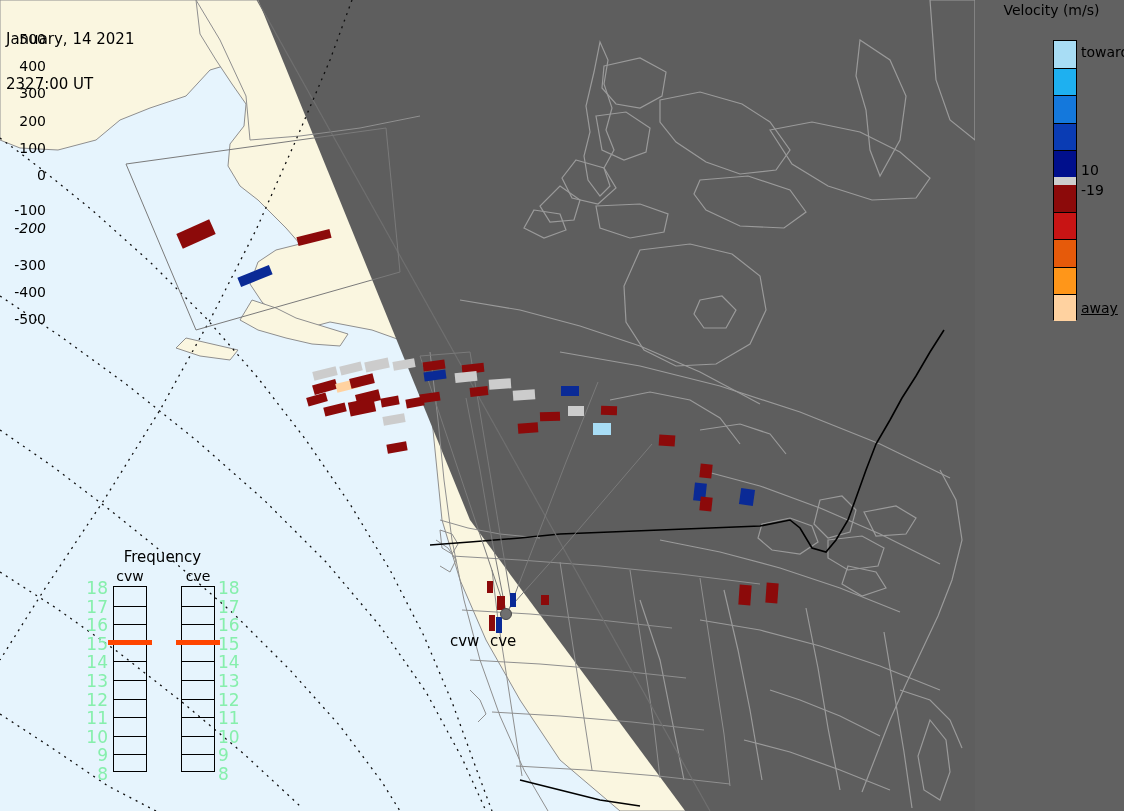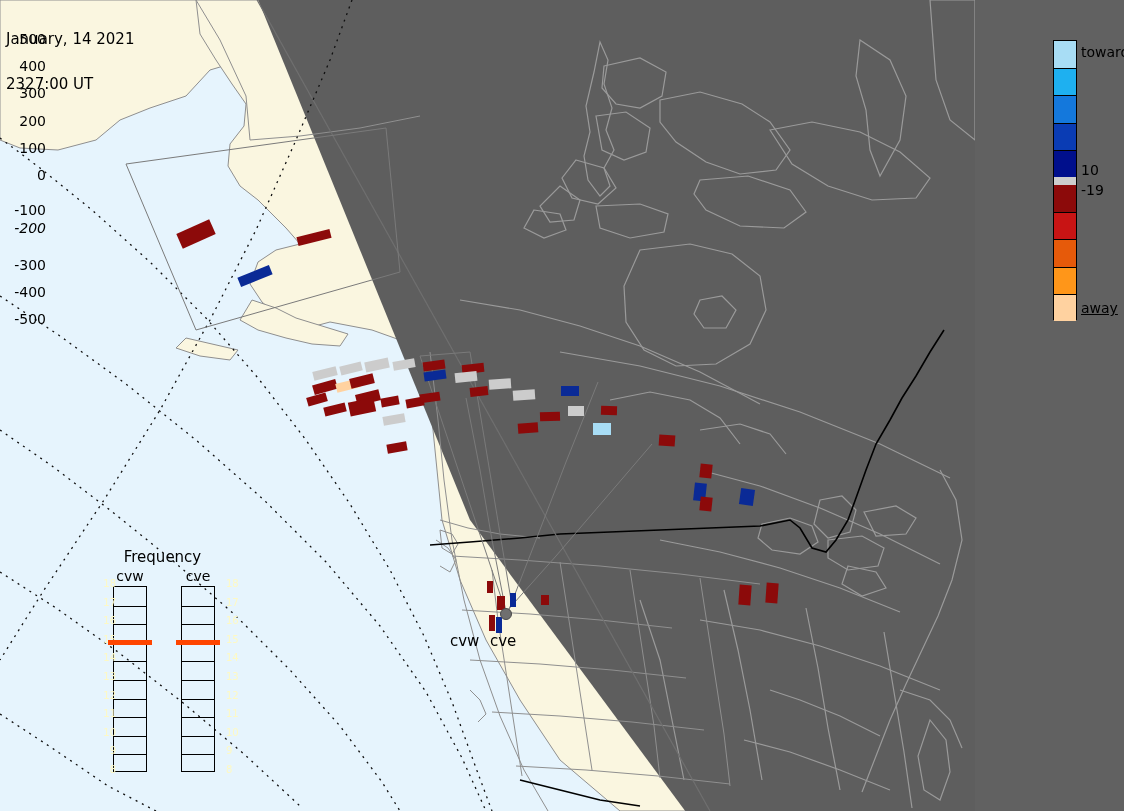--- a/index.html
+++ b/index.html
@@ -24,21 +24,21 @@
   .cb-tick{position:absolute;right:1078px;color:#000;font-size:14px;text-align:right;white-space:nowrap;}
   .cb-side{position:absolute;left:1081px;color:#000;font-size:14px;white-space:nowrap;}
 
   
   #freq{position:absolute;left:90px;top:548px;width:145px;height:250px;}
   #freq-title{position:absolute;left:0;top:0;width:145px;text-align:center;color:#000;font-size:15px;}
   .freq-col-label{position:absolute;top:20px;color:#000;font-size:14px;text-align:center;width:40px;}
   .freq-bar{position:absolute;top:38px;width:34px;height:186px;border:1px solid #000;box-sizing:border-box;background:transparent;}
   .freq-grid{position:absolute;left:0;width:100%;height:1px;background:#000;}
   .freq-mark{position:absolute;height:5px;background:#ff4500;}
-  .freq-num{position:absolute;color:#fef9c3;font-size:10px;width:22px;text-align:right;margin-left:8px;}
+  .freq-num{position:absolute;color:#86efac;font-size:17px;width:22px;text-align:right;}
 
   
   .site-label{position:absolute;color:#000;font-size:15px;white-space:nowrap;}
 </style>
 </head>
 <body>
 
 <div id="root">
 
   <div id="map">
@@ -307,20 +307,23 @@
           <div class="freq-num" style="left: 128px; top: 160.2px; text-align: left;">11</div>
           <div class="freq-num" style="left: 128px; top: 178.8px; text-align: left;">10</div>
           <div class="freq-num" style="left: 128px; top: 197.4px; text-align: left;">9</div>
           <div class="freq-num" style="left: 128px; top: 216px; text-align: left;">8</div>
         </div>
     <div class="freq-mark" style="left: 18px; width: 44px; top: 91.8px; background: rgb(255, 69, 0);"></div>
         <div class="freq-mark" style="left: 86px; width: 44px; top: 91.8px; background: rgb(255, 69, 0);"></div>
       </div>
   </div>
 
+  <div id="cbar">
+    <div id="cbar-title">Velocity (m/s)</div>
+  </div>
   <div id="cbar-strip">
       <div class="cb-seg" style="top: 0px; height: 27.2px; background: rgb(168, 221, 245);"></div>
       <div class="cb-seg" style="top: 27.2px; height: 27.2px; background: rgb(30, 176, 240);"></div>
       <div class="cb-line" style="top: 27.2px;"></div>
       <div class="cb-seg" style="top: 54.4px; height: 27.2px; background: rgb(20, 120, 220);"></div>
       <div class="cb-line" style="top: 54.4px;"></div>
       <div class="cb-seg" style="top: 81.6px; height: 27.2px; background: rgb(10, 60, 180);"></div>
       <div class="cb-line" style="top: 81.6px;"></div>
       <div class="cb-seg" style="top: 108.8px; height: 27.2px; background: rgb(0, 15, 140);"></div>
       <div class="cb-line" style="top: 108.8px;"></div>

